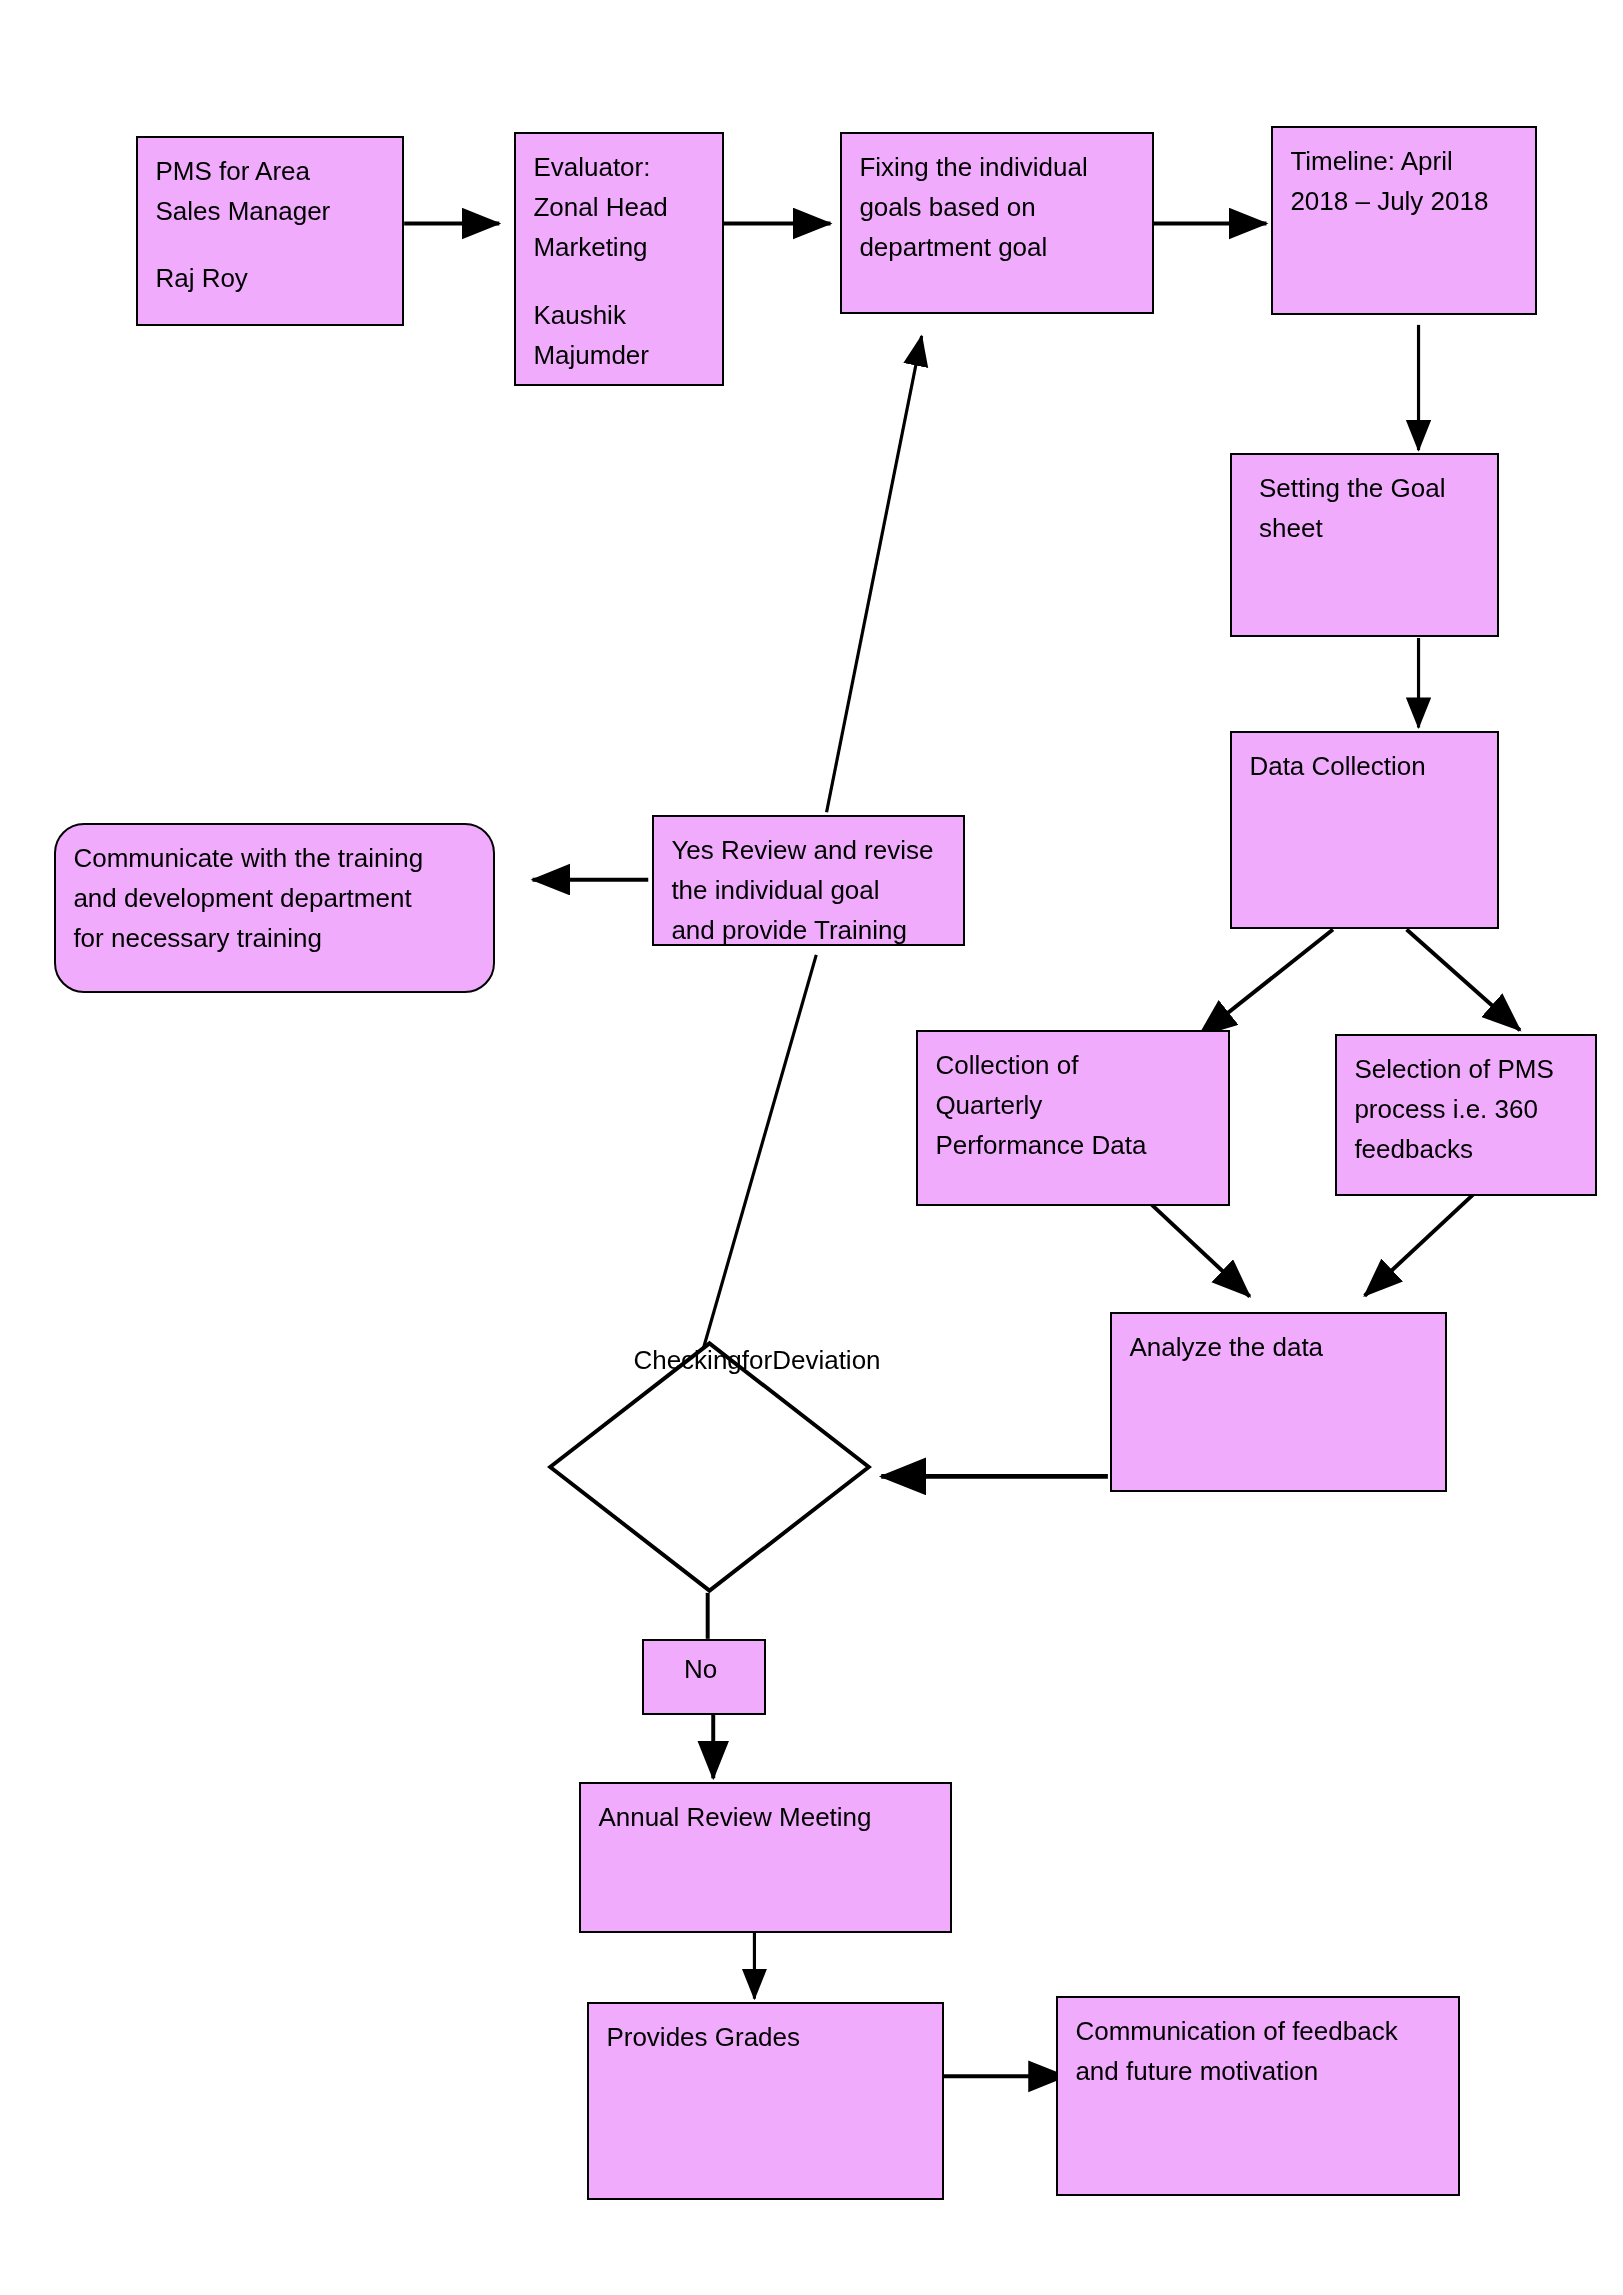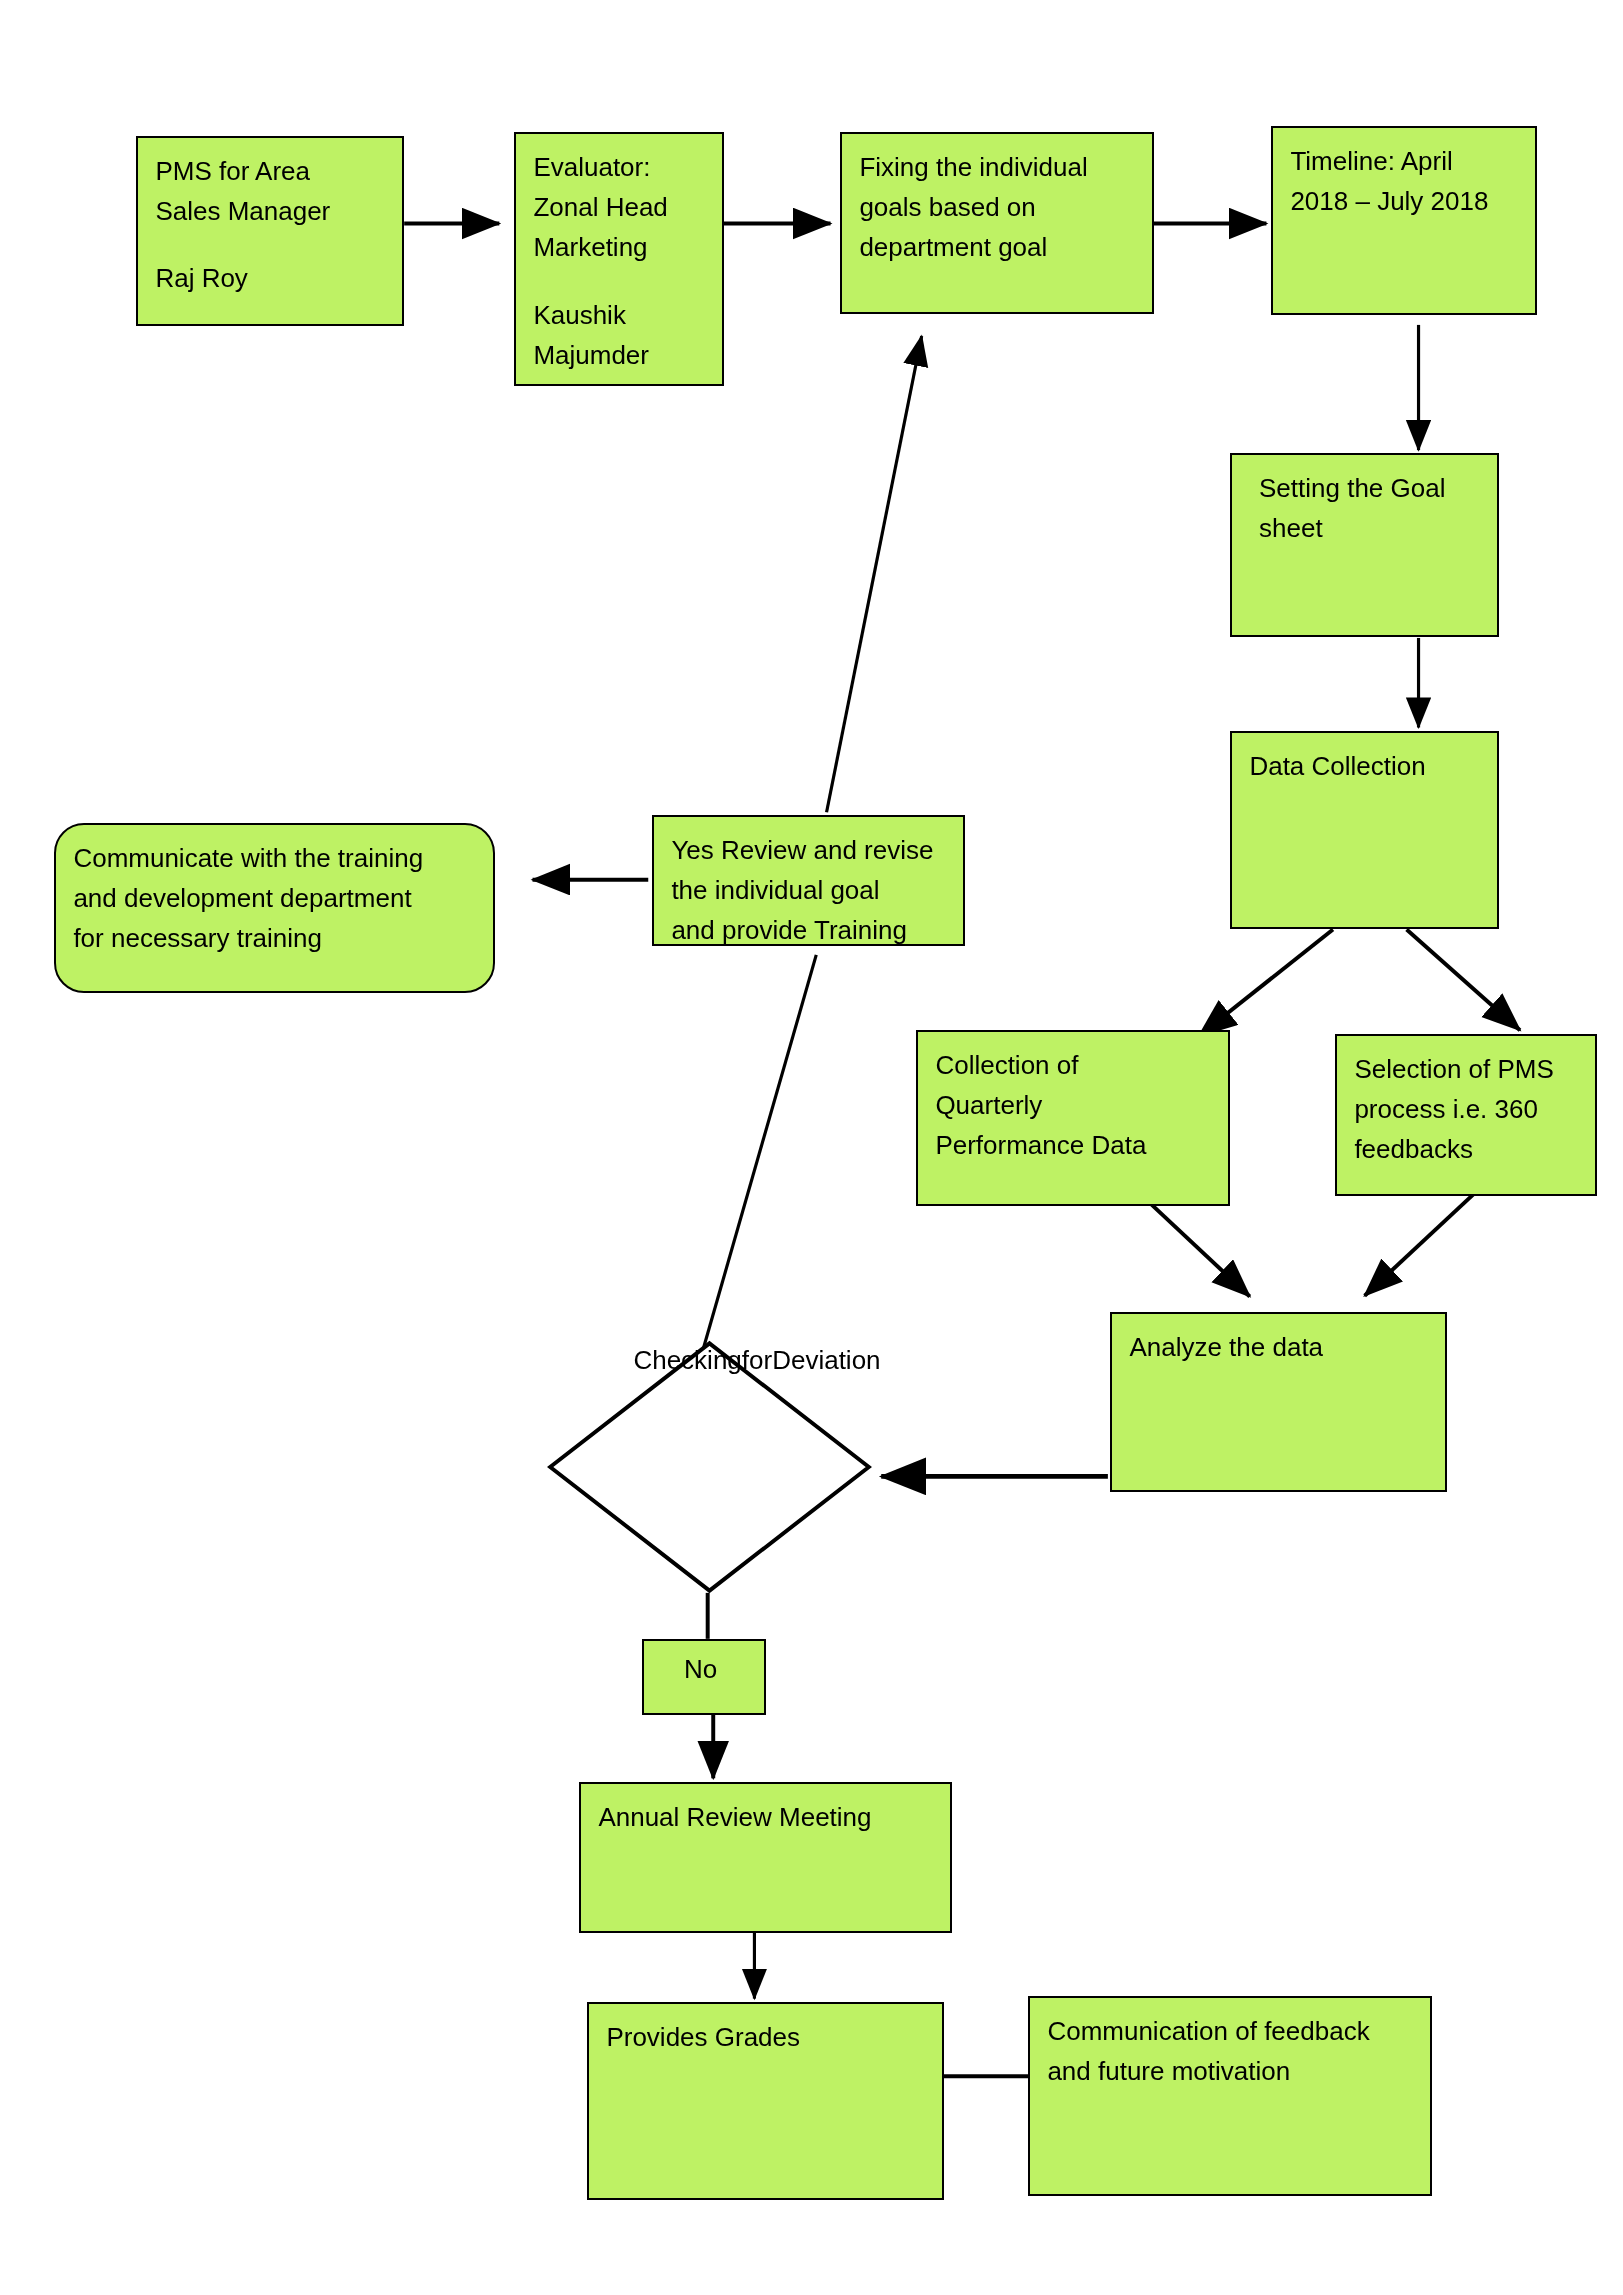--- a/index.html
+++ b/index.html
@@ -12,21 +12,21 @@
     width: 1623px;
     height: 2295px;
     background: #ffffff;
     font-family: "Liberation Sans", sans-serif;
     overflow: hidden;
   }
   .node {
     position: absolute;
     box-sizing: border-box;
     border: 2.4px solid #000000;
-    background: #bef264;
+    background: #f0abfc;
     color: #000000;
     font-size: 26px;
     line-height: 1.55;
     padding: 12.7px 17.4px;
     z-index: 2;
   }
   .node .ln { display: block; white-space: nowrap; }
   .node .gap { display: block; height: 27px; }
   .diamond-wrap {
     position: absolute;
@@ -189,19 +189,19 @@
   </div>
 
   <div class="node" style="left:579px; top:1782px; width:373px; height:151px;">
     <span class="ln">Annual Review Meeting</span>
   </div>
 
   <div class="node" style="left:587px; top:2002px; width:357px; height:198px;">
     <span class="ln">Provides Grades</span>
   </div>
 
-  <div class="node" style="left:1028px; top:1996px; width:404px; height:200px;">
+  <div class="node" style="left:1056px; top:1996px; width:404px; height:200px;">
     <span class="ln">Communication of feedback</span>
     <span class="ln">and future motivation</span>
   </div>
 
 </div>
 
 
 </body></html>

